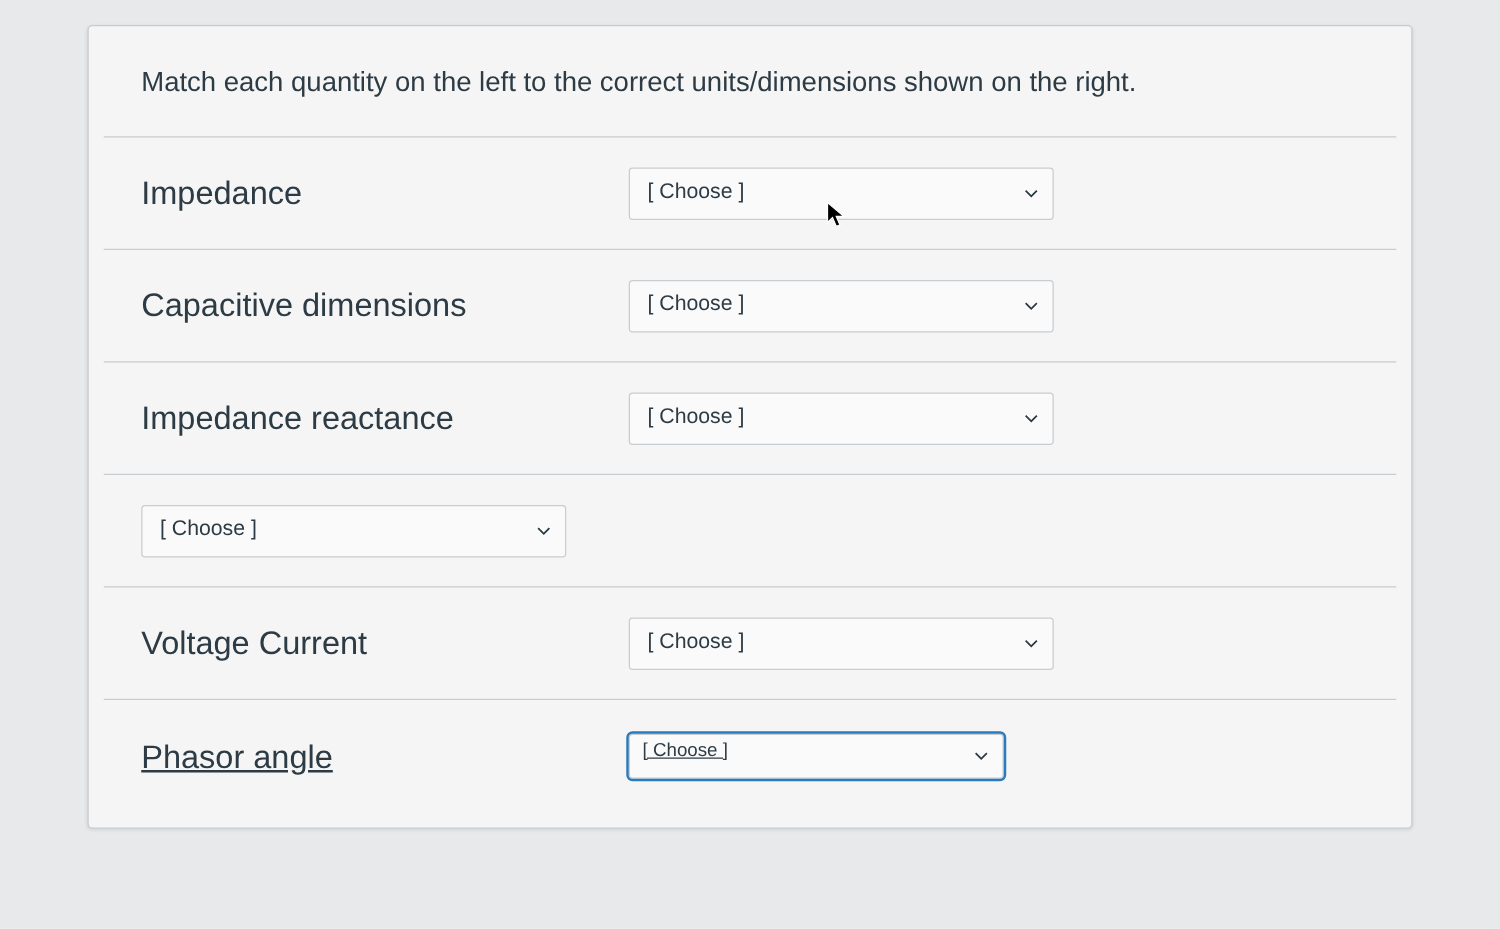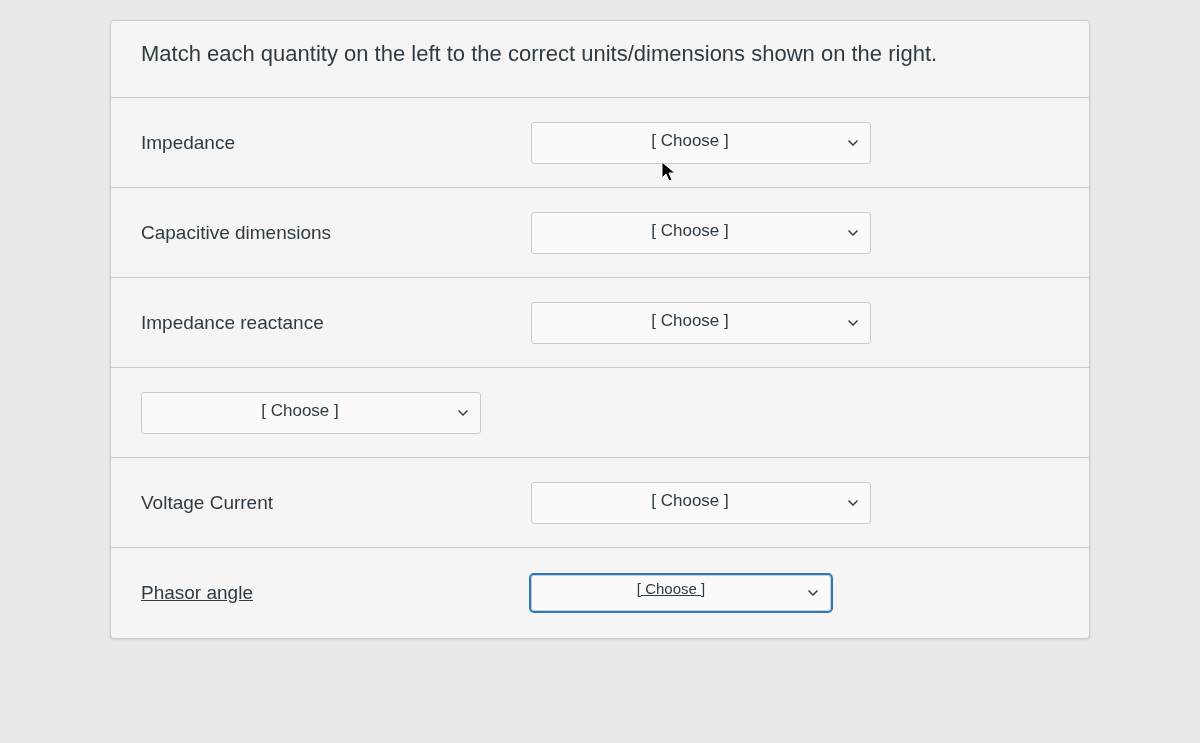--- a/index.html
+++ b/index.html
@@ -10,22 +10,22 @@
     body {
       font-family: "Segoe UI", "Helvetica Neue", Arial, sans-serif;
       background: #e8e9ea;
       padding: 20px;
       color: #2d3b45;
     }
     .question-container {
       background: #f5f5f5;
       border: 1px solid #c7cdd1;
       border-radius: 4px;
-      padding: 0;
-      width: 980px;
+      padding: 12px;
+      width: 1060px;
       margin: 0 auto;
       box-shadow: 0 1px 3px rgba(0,0,0,0.1);
     }
     .question-prompt {
       font-size: 22px;
       color: #2d3b45;
       padding: 20px 30px 30px 30px;
       border-bottom: 1px solid #c7cdd1;
     }
     .matching-rows {
@@ -37,28 +37,27 @@
       border-bottom: 1px solid #c7cdd1;
       padding: 20px 30px;
       min-height: 90px;
     }
     .match-row:last-child {
       border-bottom: none;
       text-decoration: underline;
     }
     .match-label {
       flex: 0 0 390px;
-      font-size: 19px;
+      font-size: 26px;
       color: #2d3b45;
       padding-right: 20px;
     }
     .dropdown-wrapper {
       position: relative;
       flex: 0 0 340px;
-      text-align: center;
     }
     .dropdown {
       width: 100%;
       height: 42px;
       border: 1px solid #c7cdd1;
       background: #fafafa;
       font-size: 17px;
       color: #2d3b45;
       padding: 8px 36px 8px 14px;
       appearance: none;

